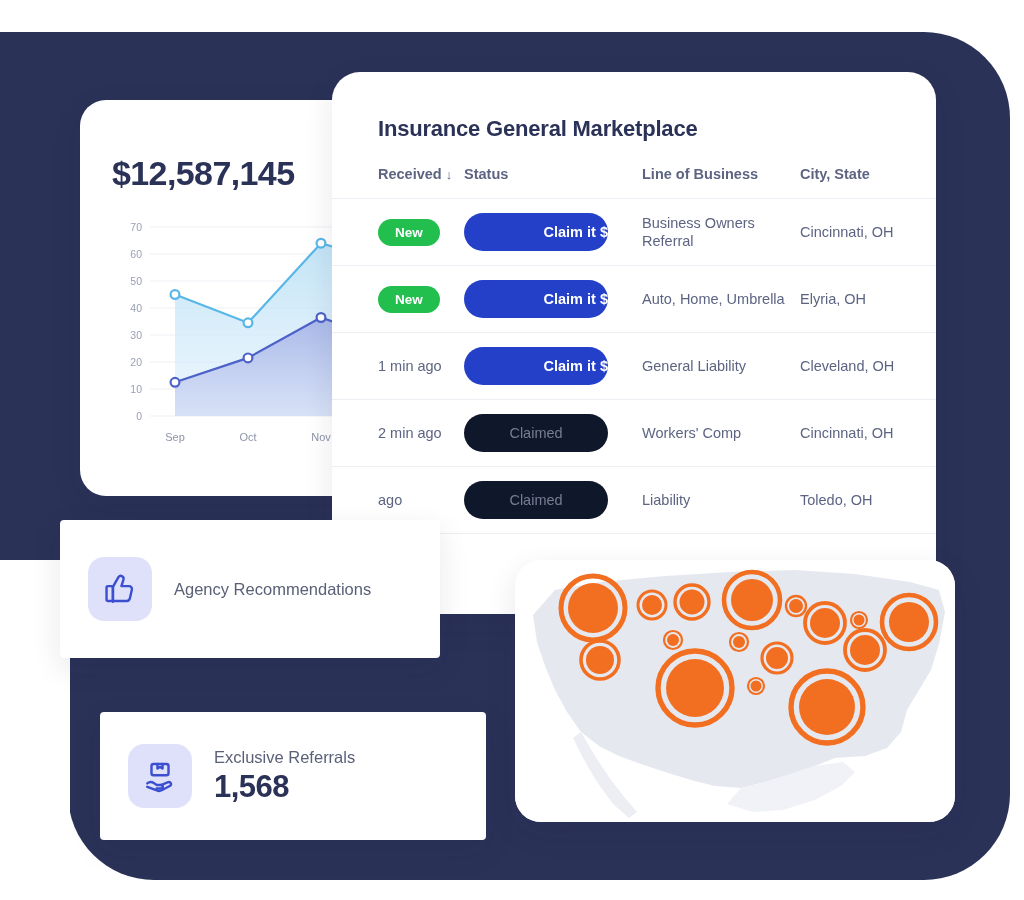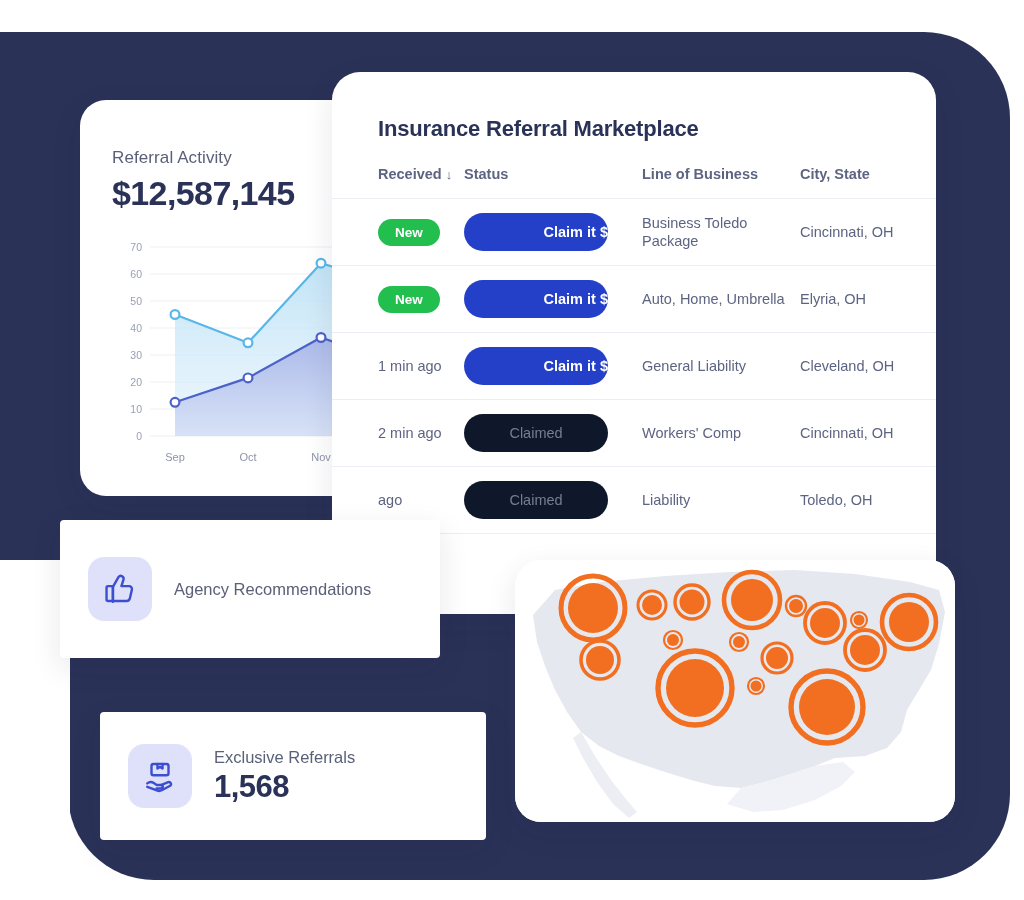--- a/index.html
+++ b/index.html
@@ -130,21 +130,20 @@
 <body>
 
 <div id="stage">
 
   <div class="navy-a"></div>
   <div class="navy-b"></div>
   <div class="navy-notch"></div>
 
   <div class="card" id="chart-card">
     <div class="ct">
-      <div class="chart-title">Referral Activity</div>
       <div class="chart-amount">$12,587,145</div>
       <div class="chart-plot">
         <svg width="298" height="240" viewBox="0 0 298 240">
           <defs>
             <linearGradient id="gUp" x1="0" y1="0" x2="0" y2="1">
               <stop offset="0%" stop-color="#bfe3f6" stop-opacity="0.95"></stop>
               <stop offset="100%" stop-color="#dceefb" stop-opacity="0.5"></stop>
             </linearGradient>
             <linearGradient id="gLo" x1="0" y1="0" x2="0" y2="1">
               <stop offset="0%" stop-color="#a8b6e8" stop-opacity="0.95"></stop>
@@ -193,21 +192,21 @@
             <text x="63" y="226">Sep</text>
             <text x="136" y="226">Oct</text>
             <text x="209" y="226">Nov</text>
           </g>
         </svg>
       </div>
     </div>
   </div>
 
   <div class="card" id="table-card">
-    <div class="tbl-title">Insurance Referral Marketplace</div>
+    <div class="tbl-title">Insurance General Marketplace</div>
     <table class="mkt">
       <thead>
         <tr>
           <th class="col-recv">
             <span>Received</span>
             <span class="sort-arrow">↓</span>
           </th>
           <th class="col-stat">Status</th>
           <th class="col-lob">Line of Business</th>
           <th class="col-city">City, State</th>
@@ -215,21 +214,21 @@
       </thead>
       <tbody>
 
         <tr>
           <td>
             <span class="badge-new">New</span>
           </td>
           <td>
             <button class="btn-claim">Claim it $</button>
           </td>
-          <td class="lob">Business Toledo Package</td>
+          <td class="lob">Business Owners Referral</td>
           <td>Cincinnati, OH</td>
         </tr>
 
         <tr>
           <td>
             <span class="badge-new">New</span>
           </td>
           <td>
             <button class="btn-claim">Claim it $</button>
           </td>

